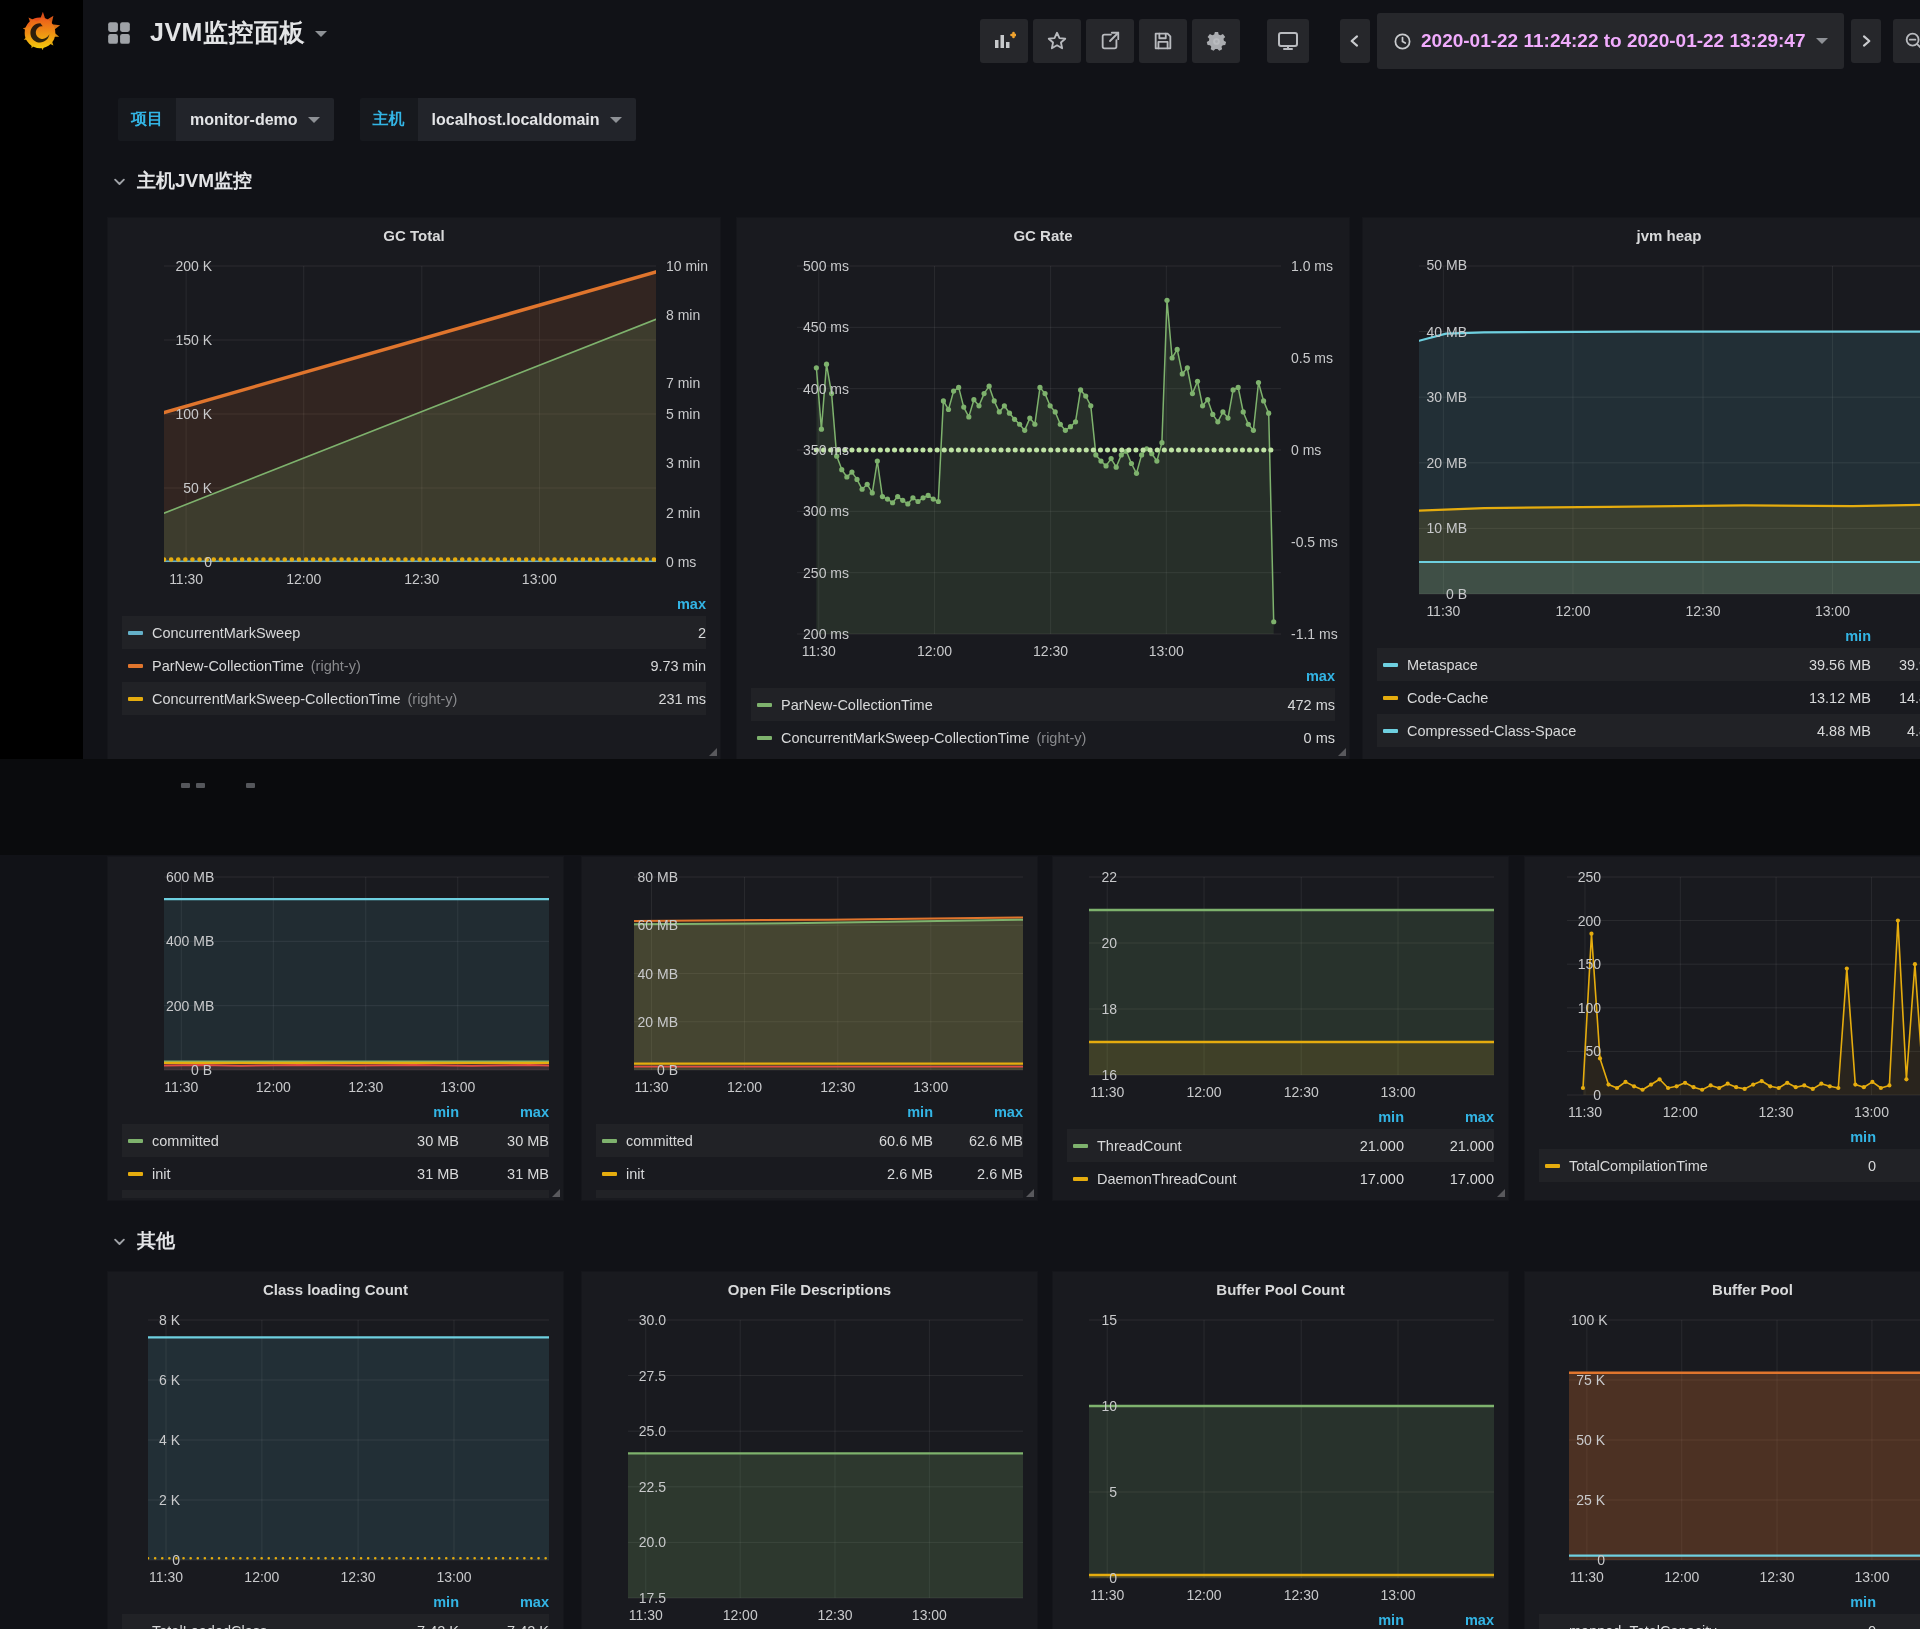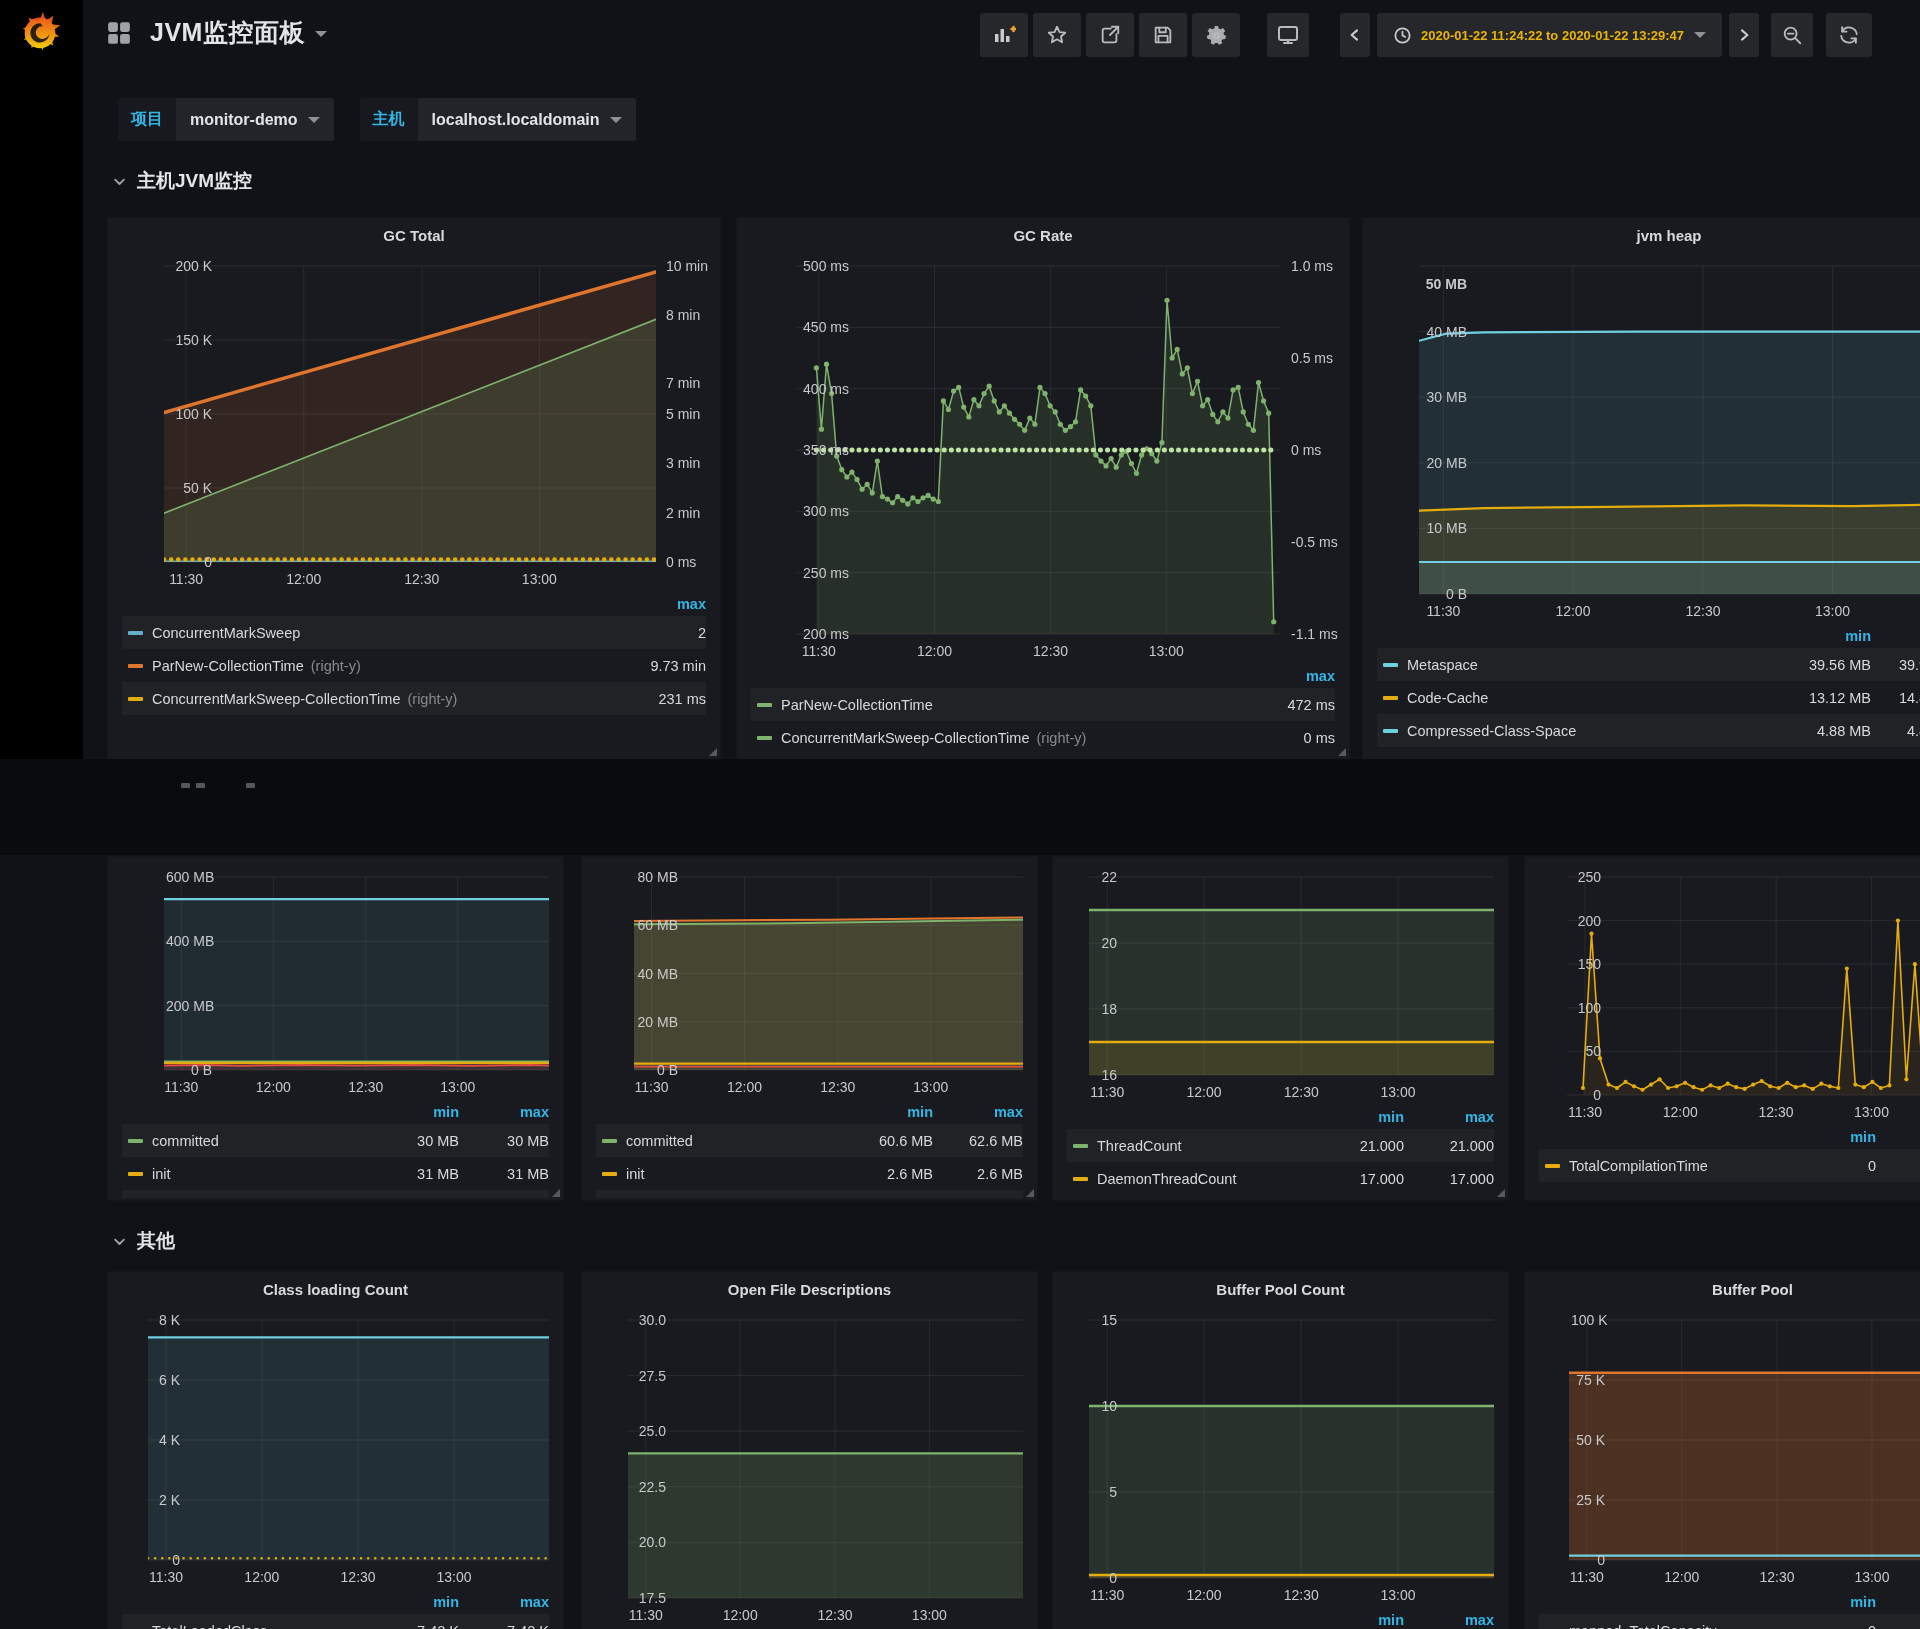--- a/index.html
+++ b/index.html
@@ -11,22 +11,22 @@
   
   #topbar{left:83px;top:0;width:1837px;height:62px;}
   #apps-icon{left:23px;top:20px;width:26px;height:26px;}
   #dash-title{left:67px;top:16px;font-size:25px;font-weight:bold;color:#e3e4e6;letter-spacing:.5px;white-space:nowrap;}
   .caret{display:inline-block;width:0;height:0;border-left:6px solid transparent;border-right:6px solid transparent;border-top:6px solid #8e9196;vertical-align:middle;margin-left:10px;}
   #toolbar{left:897px;top:13px;display:flex;align-items:center;}
   .tb-btn{width:48px;height:44px;background:#26272b;border-radius:3px;margin-right:5px;
     display:flex;align-items:center;justify-content:center;color:#b9bbbf;}
   .tb-btn svg{stroke:#b9bbbf;fill:none;stroke-width:2;stroke-linecap:round;stroke-linejoin:round;}
   .tb-gap{width:22px;}
-  #time-btn{height:44px;background:#26272b;border-radius:3px;display:flex;align-items:center;
-    padding:0 16px;font-size:13px;font-weight:bold;color:#eab308;white-space:nowrap;}
+  #time-btn{height:56px;background:#26272b;border-radius:3px;display:flex;align-items:center;
+    padding:0 16px;font-size:19px;font-weight:bold;color:#f0abfc;white-space:nowrap;}
   #time-btn svg{margin-right:9px;}
   .nav-btn{width:30px;height:44px;background:#26272b;border-radius:3px;display:flex;align-items:center;justify-content:center;}
   
   #vars{left:118px;top:98px;display:flex;}
   .var-group{display:flex;margin-right:26px;border-radius:2px;overflow:hidden;}
   .var-label{background:#17191e;color:#33b5e5;font-size:16px;font-weight:bold;padding:11px 13px;}
   .var-value{background:#22242a;color:#e3e4e6;font-size:16px;font-weight:bold;padding:11px 14px;display:flex;align-items:center;}
   
   .row-head{display:flex;align-items:center;font-size:19px;font-weight:bold;color:#e3e4e6;}
   .row-head svg{margin-right:10px;}
@@ -427,21 +427,21 @@
           <line x1="153.928" y1="14" x2="153.928" y2="342" stroke="rgba(255,255,255,0.07)" stroke-width="1"></line>
           <line x1="284.00800000000004" y1="14" x2="284.00800000000004" y2="342" stroke="rgba(255,255,255,0.07)" stroke-width="1"></line>
           <line x1="413.546" y1="14" x2="413.546" y2="342" stroke="rgba(255,255,255,0.07)" stroke-width="1"></line>
           <path d="M0.0 88.8 L27.1 81.6 L65.0 80.3 L216.8 79.6 L542.0 79.6 L542.0 342 L0.0 342 Z" fill="#6ed0e0" fill-opacity="0.12" stroke="none"></path>
           <path d="M0.0 88.8 L27.1 81.6 L65.0 80.3 L216.8 79.6 L542.0 79.6" fill="none" stroke="#6ed0e0" stroke-width="2.2" stroke-linecap="round" stroke-linejoin="round"></path>
           <path d="M0.0 258.7 L65.0 256.1 L189.7 254.8 L325.2 253.4 L433.6 254.1 L542.0 252.1 L542.0 342 L0.0 342 Z" fill="#e5ac0e" fill-opacity="0.12" stroke="none"></path>
           <path d="M0.0 258.7 L65.0 256.1 L189.7 254.8 L325.2 253.4 L433.6 254.1 L542.0 252.1" fill="none" stroke="#e5ac0e" stroke-width="2.2" stroke-linecap="round" stroke-linejoin="round"></path>
           <path d="M0.0 310.0 L542.0 310.0 L542.0 342 L0.0 342 Z" fill="#6ed0e0" fill-opacity="0.12" stroke="none"></path>
           <path d="M0.0 310.0 L542.0 310.0" fill="none" stroke="#6ed0e0" stroke-width="2.2" stroke-linecap="round" stroke-linejoin="round"></path>
         </svg>
-        <div class="ylab" style="right: 508px; left: auto; top: 32px; width: 46px; font-weight: bold;">50 MB</div>
+        <div class="ylab" style="right: 508px; left: auto; top: 13px; width: 46px;">50 MB</div>
         <div class="ylab" style="right: 508px; left: auto; top: 79.6px; width: 46px;">40 MB</div>
         <div class="ylab" style="right: 508px; left: auto; top: 145.2px; width: 46px;">30 MB</div>
         <div class="ylab" style="right: 508px; left: auto; top: 210.8px; width: 46px;">20 MB</div>
         <div class="ylab" style="right: 508px; left: auto; top: 276.4px; width: 46px;">10 MB</div>
         <div class="ylab" style="right: 508px; left: auto; top: 342px; width: 46px;">0 B</div>
       </div>
       <div class="xaxis">
         <div class="xlab" style="left: 80.39px;">11:30</div>
         <div class="xlab" style="left: 209.928px;">12:00</div>
         <div class="xlab" style="left: 340.008px;">12:30</div>

